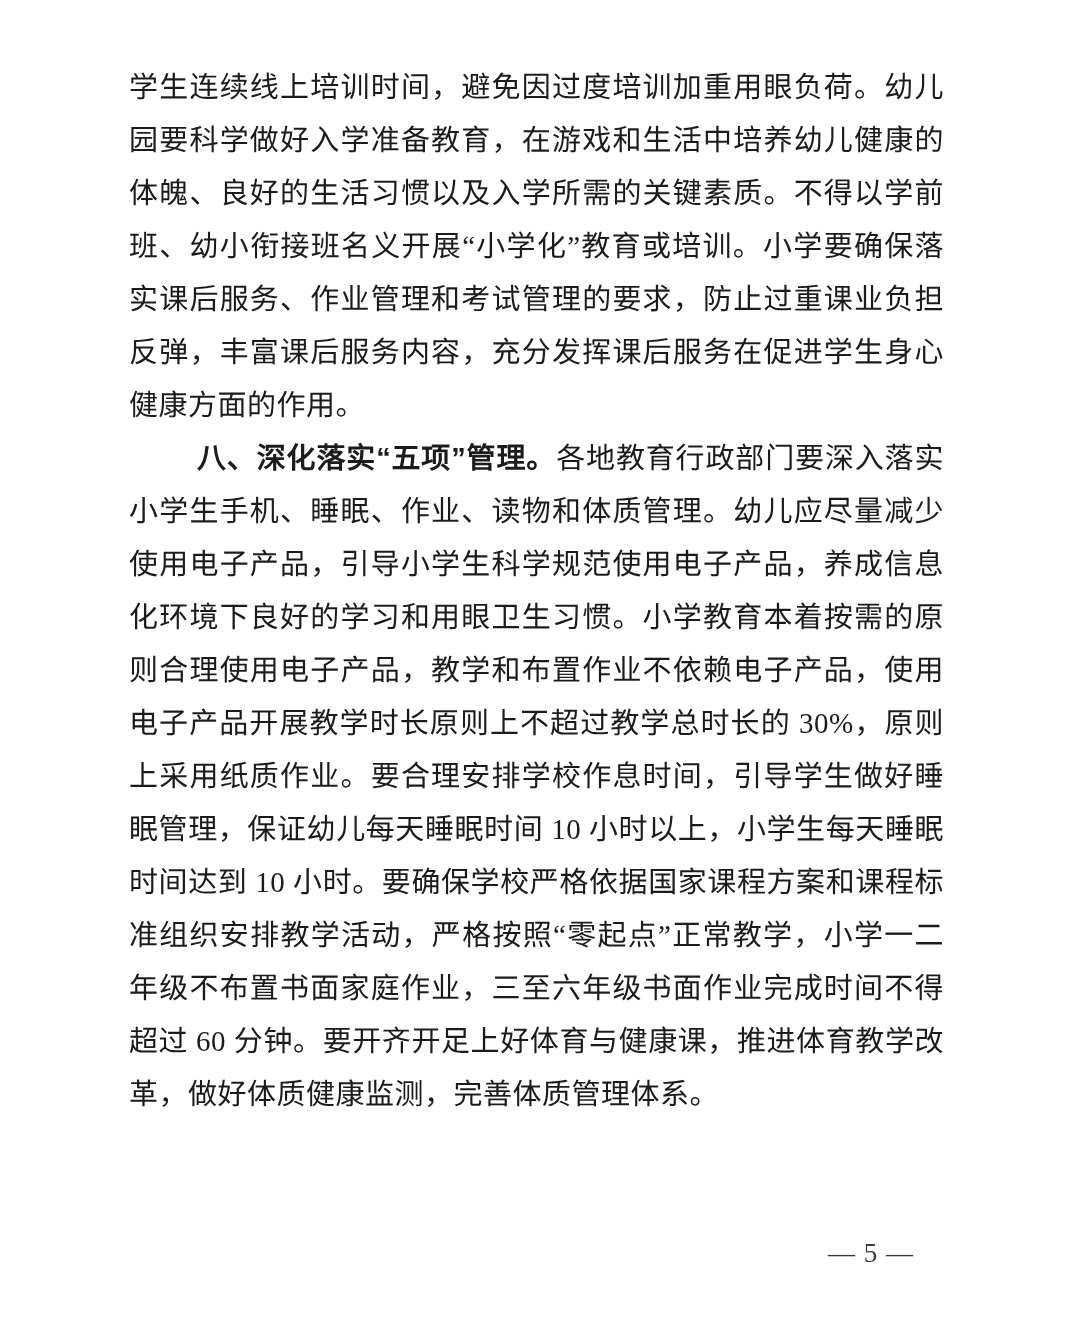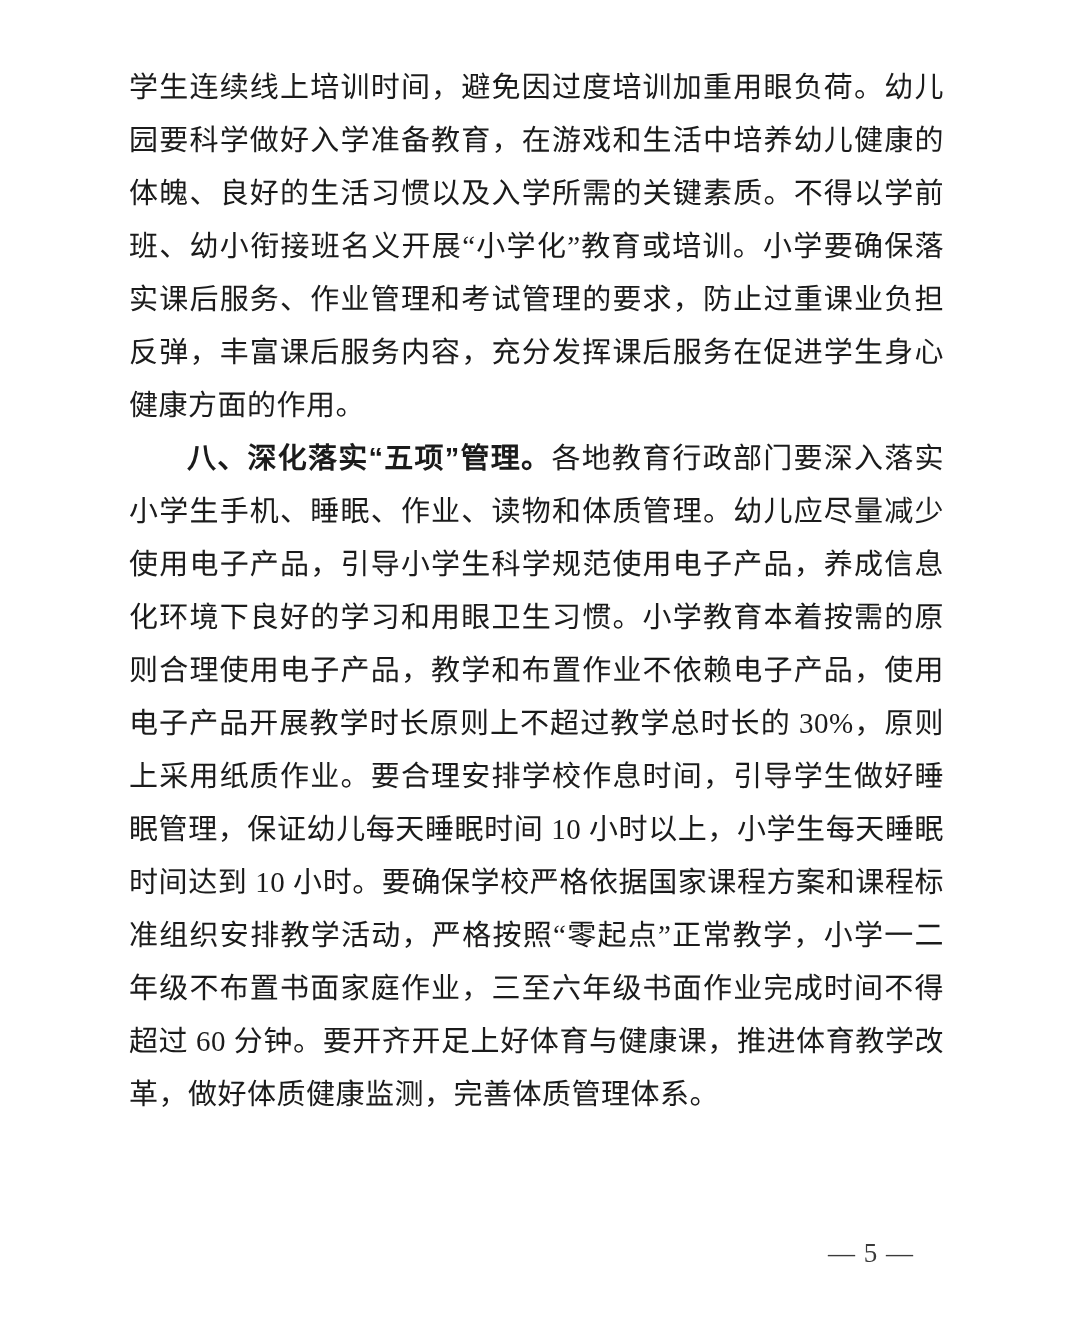--- a/index.html
+++ b/index.html
@@ -31,20 +31,21 @@
   .para {
     margin: 0;
     padding: 0;
   }
   .para.indent {
     text-indent: 2em;
   }
   .section-heading {
     font-weight: 700;
     font-family: "Liberation Sans", "DejaVu Sans", sans-serif;
+    margin-left: 10px;
   }
   .page-number {
     position: absolute;
     left: 806px;
     top: 1238px;
     width: 130px;
     text-align: center;
     font-size: 27px;
     letter-spacing: 1px;
     color: #3a3a3a;

